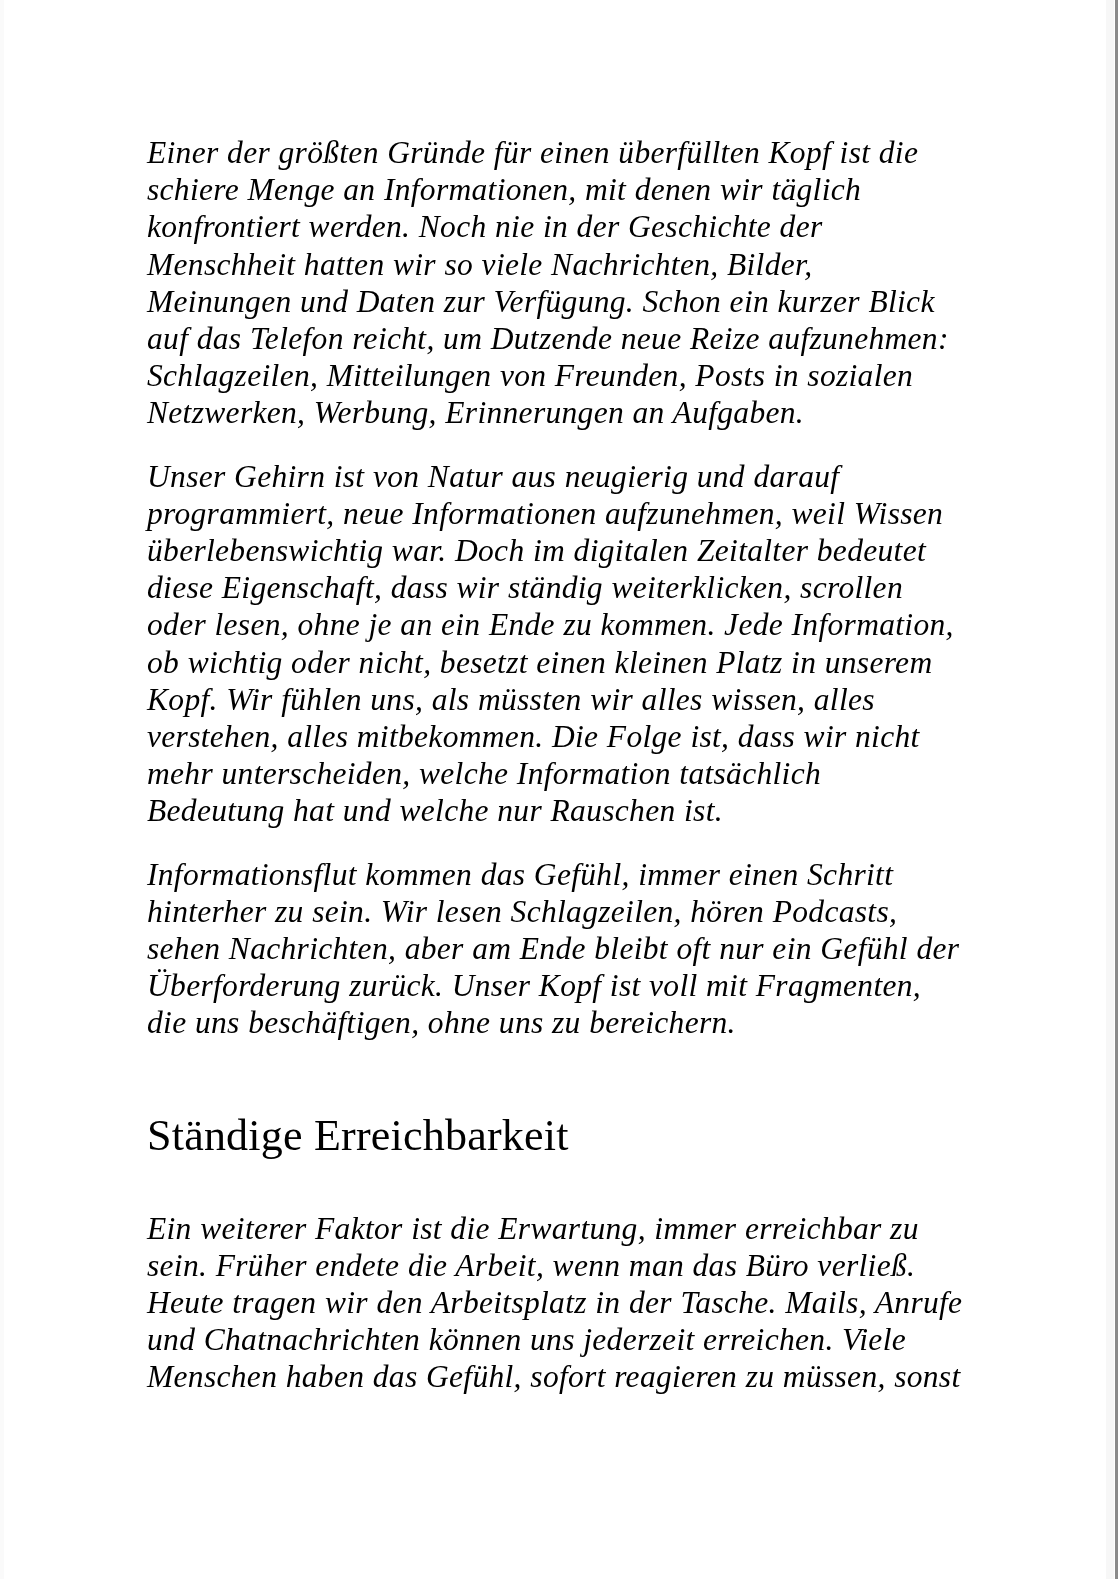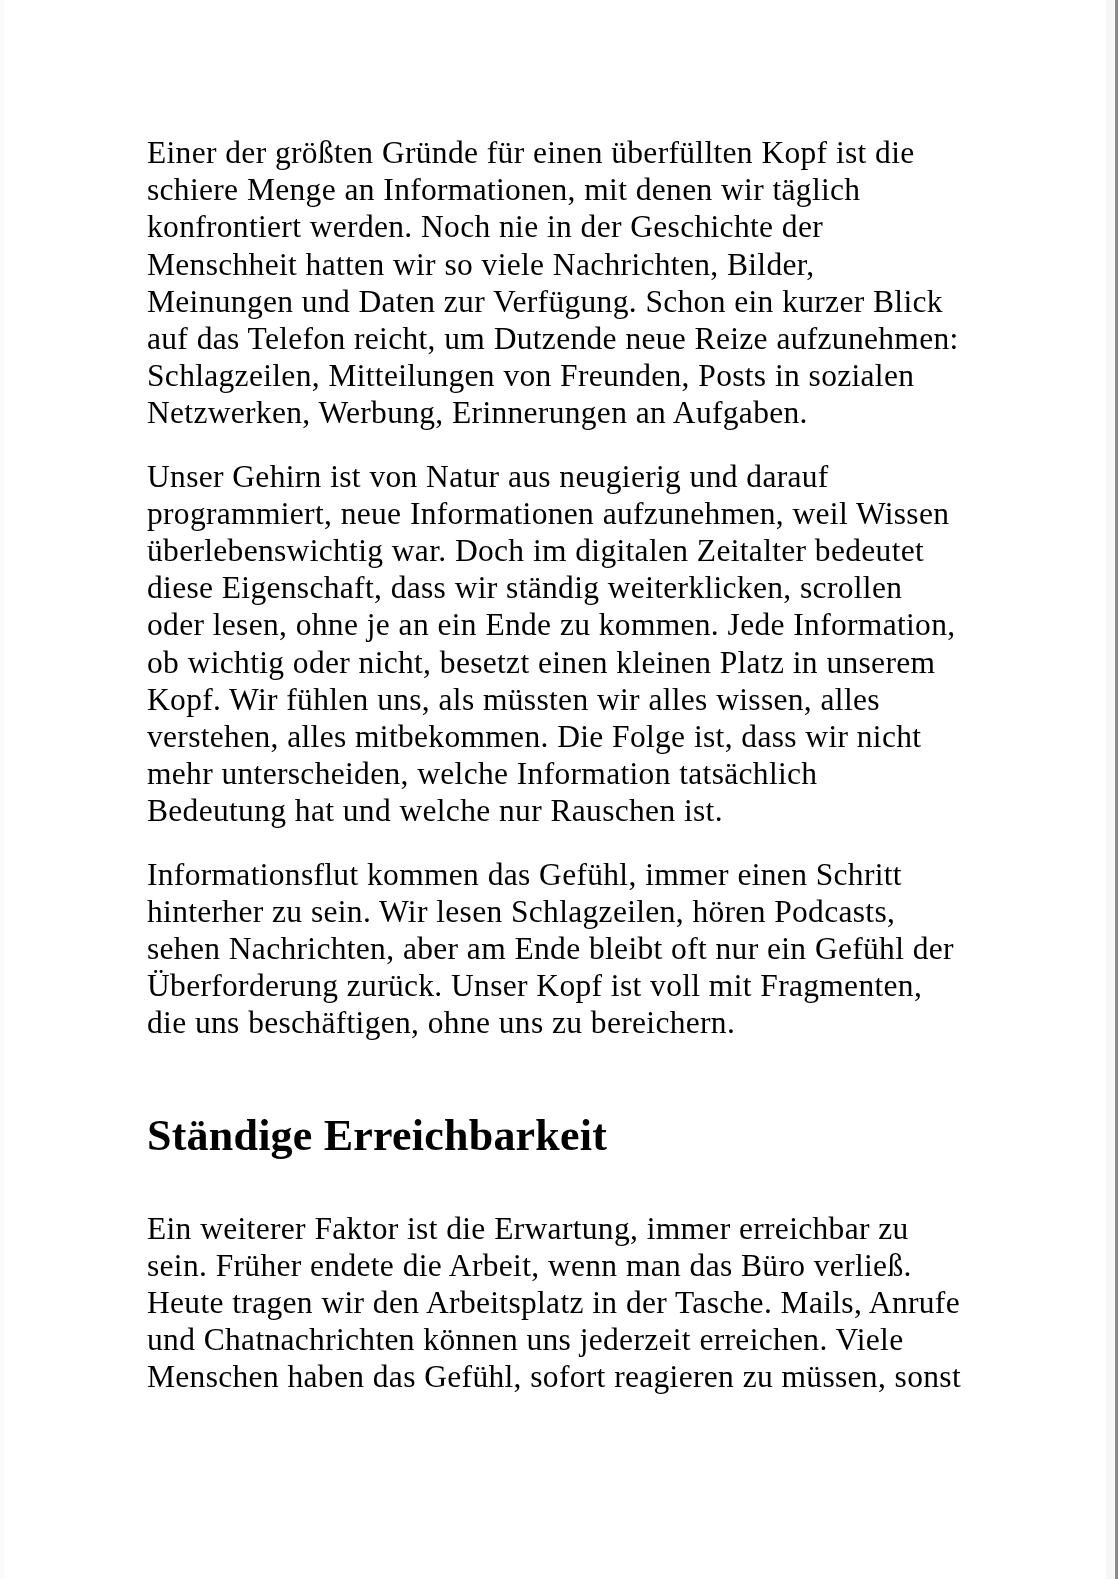--- a/index.html
+++ b/index.html
@@ -62,28 +62,29 @@
   }
 
   p.body-paragraph {
     margin: 0 0 26px 0;
     font-size: 31.5px;
     line-height: 37.2px;
     color: #000000;
     text-align: left;
     letter-spacing: 0.01em;
     word-spacing: 0.01em;
+    font-style: italic;
   }
 
   h2.section-heading {
     margin: 0;
     padding: 0;
     font-size: 44px;
     line-height: 52px;
-    font-weight: bold;
+    font-weight: normal;
     color: #000000;
     letter-spacing: 0.005em;
   }
 
   
   .heading-wrap {
     margin-top: 68px;
     margin-bottom: 48px;
   }
 </style>

